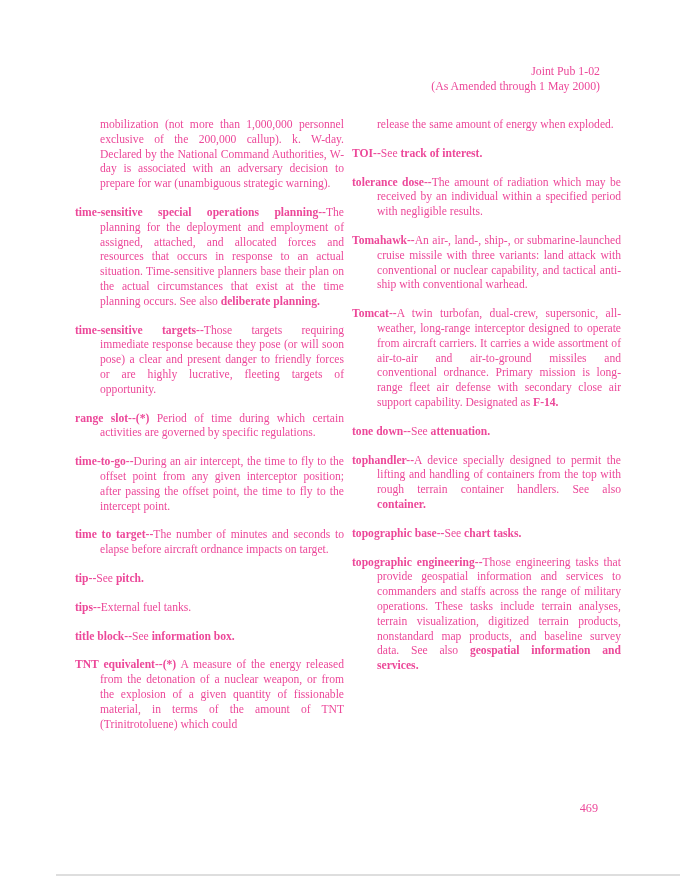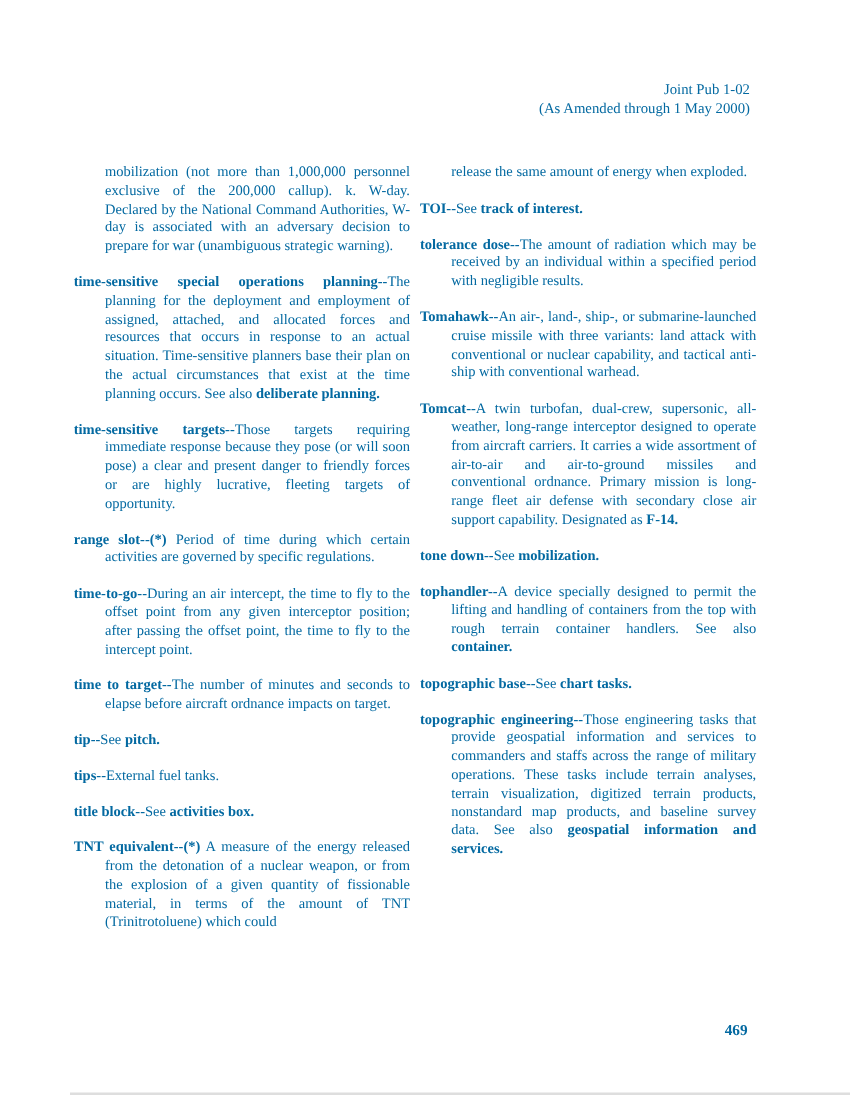--- a/index.html
+++ b/index.html
@@ -7,39 +7,38 @@
     padding: 0;
     background: #ffffff;
   }
   .page {
     position: relative;
     width: 680px;
     height: 880px;
     background: #ffffff;
     overflow: hidden;
     font-family: "Liberation Serif", serif;
-    color: #0369a1;
+    color: #ec4899;
   }
   .page-header {
     position: absolute;
     top: 64px;
     right: 80px;
     text-align: right;
     font-size: 11.8px;
     line-height: 14.6px;
     white-space: nowrap;
   }
   .columns {
     position: absolute;
     top: 118px;
-    left: 59px;
+    left: 75px;
     width: 546px;
     display: flex;
     gap: 8px;
-    margin-top: 13px;
   }
   .col {
     width: 269px;
     font-size: 11.6px;
     line-height: 14.8px;
     text-align: justify;
   }
   .col p {
     margin: 0 0 14px 0;
     padding-left: 25px;
@@ -47,22 +46,21 @@
   }
   .col p.continuation {
     text-indent: 0;
   }
   .col b { font-weight: bold; }
   .page-number {
     position: absolute;
     top: 801px;
     right: 82px;
     font-size: 12.2px;
-    font-weight: bold;
-    margin-top: 16px;
+    font-weight: normal;
   }
   .scan-edge {
     position: absolute;
     top: 874px;
     left: 56px;
     width: 624px;
     height: 2px;
     background: #dedede;
   }
 </style>
@@ -79,30 +77,30 @@
   <div class="columns">
     <div class="col" id="left-col">
         <p class="continuation"><span>mobilization (not more than 1,000,000 personnel exclusive of the 200,000 callup).  k. W-day.  Declared by the National Command Authorities, W-day is associated with an adversary decision to prepare for war (unambiguous strategic warning).</span></p>
         <p class="entry"><b>time-sensitive special operations planning--</b><span>The planning for the deployment and employment of assigned, attached, and allocated forces and resources that occurs in response to an actual situation.  Time-sensitive planners base their plan on the actual circumstances that exist at the time planning occurs.  See also </span><b>deliberate planning.</b></p>
         <p class="entry"><b>time-sensitive targets--</b><span>Those targets requiring immediate response because they pose (or will soon pose) a clear and present danger to friendly forces or are highly lucrative, fleeting targets of opportunity.</span></p>
         <p class="entry"><b>range slot--(*)</b><span>  Period of time during which certain activities are governed by specific regulations.</span></p>
         <p class="entry"><b>time-to-go--</b><span>During an air intercept, the time to fly to the offset point from any given interceptor position; after passing the offset point, the time to fly to the intercept point.</span></p>
         <p class="entry"><b>time to target--</b><span>The number of minutes and seconds to elapse before aircraft ordnance impacts on target.</span></p>
         <p class="entry"><b>tip--</b><span>See </span><b>pitch.</b></p>
         <p class="entry"><b>tips--</b><span>External fuel tanks.</span></p>
-        <p class="entry"><b>title block--</b><span>See </span><b>activities box.</b></p>
+        <p class="entry"><b>title block--</b><span>See </span><b>information box.</b></p>
         <p class="entry"><b>TNT equivalent--(*)</b><span>  A measure of the energy released from the detonation of a nuclear weapon, or from the explosion of a given quantity of fissionable material, in terms of the amount of TNT (Trinitrotoluene) which could</span></p>
       </div>
     <div class="col" id="right-col">
         <p class="continuation"><span>release the same amount of energy when exploded.</span></p>
         <p class="entry"><b>TOI--</b><span>See </span><b>track of interest.</b></p>
         <p class="entry"><b>tolerance dose--</b><span>The amount of radiation which may be received by an individual within a specified period with negligible results.</span></p>
         <p class="entry"><b>Tomahawk--</b><span>An air-, land-, ship-, or submarine-launched cruise missile with three variants: land attack with conventional or nuclear capability, and tactical anti-ship with conventional warhead.</span></p>
         <p class="entry"><b>Tomcat--</b><span>A twin turbofan, dual-crew, supersonic, all-weather, long-range interceptor designed to operate from aircraft carriers.  It carries a wide assortment of air-to-air and air-to-ground missiles and conventional ordnance.  Primary mission is long-range fleet air defense with secondary close air support capability.  Designated as </span><b>F-14.</b></p>
-        <p class="entry"><b>tone down--</b><span>See </span><b>mobilization.</b></p>
+        <p class="entry"><b>tone down--</b><span>See </span><b>attenuation.</b></p>
         <p class="entry"><b>tophandler--</b><span>A device specially designed to permit the lifting and handling of containers from the top with rough terrain container handlers.  See also </span><b>container.</b></p>
         <p class="entry"><b>topographic base--</b><span>See </span><b>chart tasks.</b></p>
         <p class="entry"><b>topographic engineering--</b><span>Those engineering tasks that provide geospatial information and services to commanders and staffs across the range of military operations.  These tasks include terrain analyses, terrain visualization, digitized terrain products, nonstandard map products, and baseline survey data.  See also </span><b>geospatial information and services.</b></p>
       </div>
   </div>
 
   <div class="page-number">469</div>
 
   <div class="scan-edge"></div>
 

